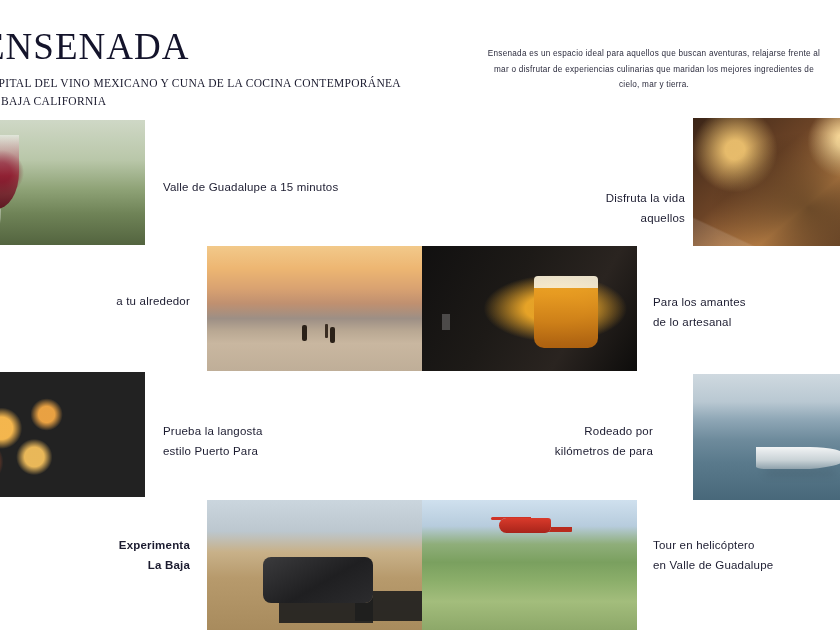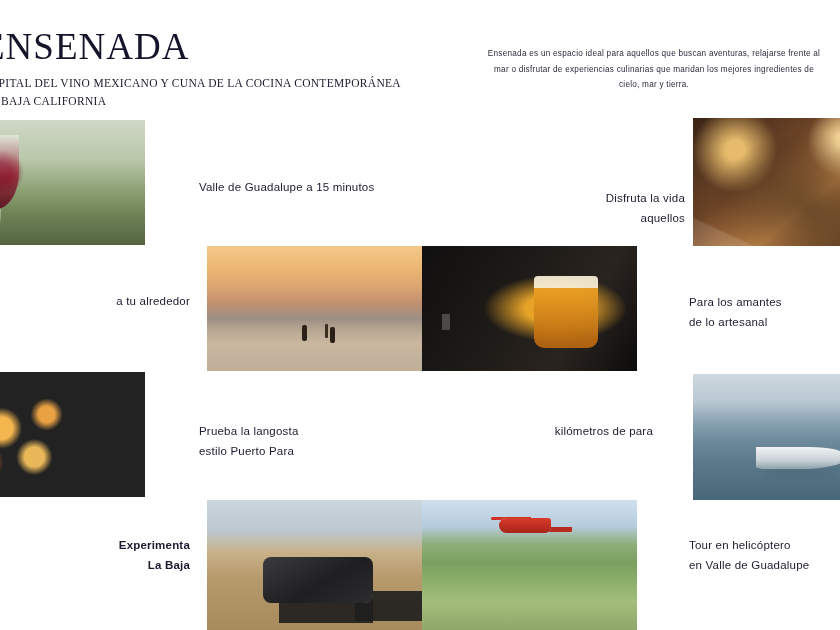--- a/index.html
+++ b/index.html
@@ -69,21 +69,21 @@
     background: #222;
   }
   .caption {
     position: absolute;
     font-size: 11.5px;
     line-height: 1.75;
     color: #1c1c30;
     letter-spacing: 0.2px;
   }
   .cap-right { text-align: right; }
-  .cap-left  { text-align: left; margin-left: 36px; }
+  .cap-left  { text-align: left; }
 
   
   .img { width: 100%; height: 100%; position: relative; }
 
   
   .img-wine {
     background:
       radial-gradient(circle at 30% 42%, rgba(120,20,40,0.85) 0 6%, rgba(120,20,40,0) 14%),
       linear-gradient(to bottom, #cfd8c6 0%, #b9c7a9 32%, #8fa377 55%, #6f8357 75%, #53643f 100%);
     position: relative;
@@ -263,20 +263,21 @@
 
   <div class="tile" style="left:-60px; top:372px; width:205px; height:125px;">
     <div class="img img-lobster"></div>
   </div>
   <div class="caption cap-left" style="left:163px; top:421px; width:220px;">
     <div>Prueba la langosta</div>
     <div>estilo Puerto Para</div>
   </div>
 
   <div class="caption cap-right" style="left:453px; top:421px; width:200px;">
+    <div>Rodeado por</div>
     <div>kilómetros de para</div>
   </div>
   <div class="tile" style="left:693px; top:374px; width:210px; height:126px;">
     <div class="img img-boat"></div>
   </div>
 
   <div class="caption cap-right" style="left:10px; top:535px; width:180px;font-weight:bold;">
     <div>Experimenta</div>
     <div>La Baja</div>
   </div>

